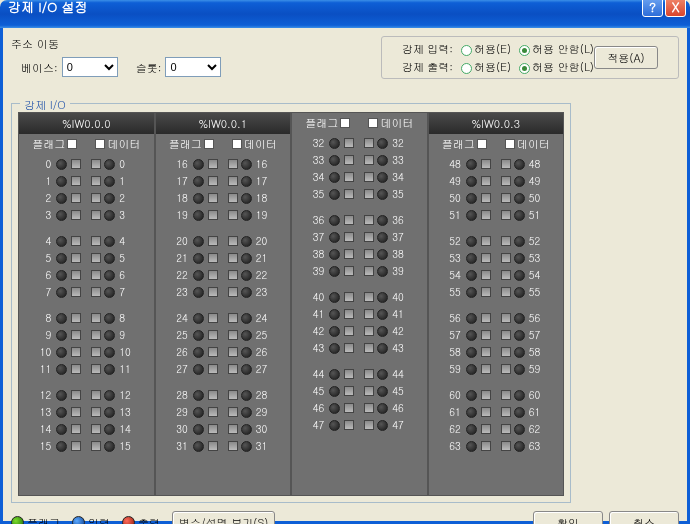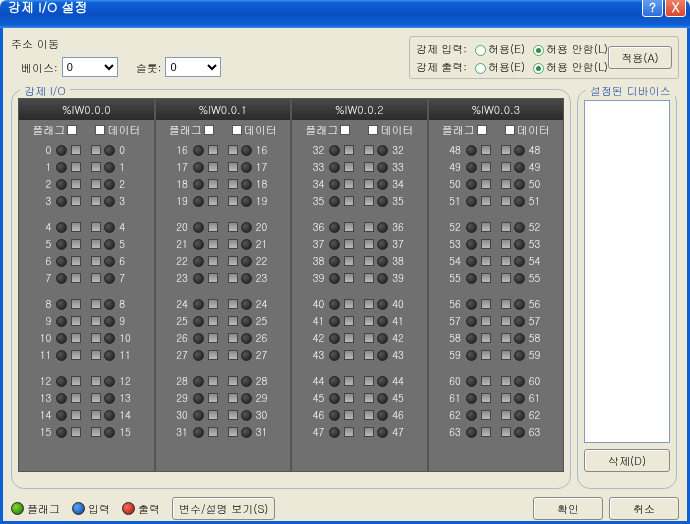--- a/index.html
+++ b/index.html
@@ -11,31 +11,31 @@
 .helpbtn { background: linear-gradient(to bottom, #6fa6f2, #2d6dd9); color: #fff; }
 .closebtn { background: linear-gradient(to bottom, #f28c6f, #d9452d); color: #fff; }
 
 .window-body { border: 3px solid #0e5fd6; border-top: none; height: 496px; background: #ece9d8; padding: 8px; position: relative; }
 
 .top-row { display: flex; align-items: flex-start; gap: 18px; margin-bottom: 4px; }
 .addr-move { flex: 0 0 auto; }
 .addr-move .label { margin-bottom: 6px; display: block; }
 .addr-move-row { display: flex; align-items: center; gap: 4px; padding-left: 10px; justify-content: space-between; }
 
-.force-opts { margin-left: auto; border: 1px solid #bbb; border-radius: 3px; padding: 4px 6px; background: #ece9d8; display: flex; align-items: center; }
+.force-opts { margin-left: auto; border: 1px solid #bbb; border-radius: 3px; padding: 4px 20px; background: #ece9d8; display: flex; align-items: center; }
 .force-grid { display: grid; grid-template-columns: auto auto auto; gap: 3px 8px; align-items: center; }
 .radio-lbl { display: flex; align-items: flex-end; gap: 2px; }
 .radio-dot { width: 11px; height: 11px; border: 1px solid #4a6; border-radius: 50%; display: inline-block; position: relative; background: #fff; }
 .radio-dot.on::after { content: ''; position: absolute; top: 2px; left: 2px; width: 5px; height: 5px; background: #3a8a3a; border-radius: 50%; }
 
 select.combo { width: 56px; height: 20px; font-size: 11px; background: #fff; border: 1px solid #7f9db9; }
 
 .main-row { display: flex; gap: 6px; }
 
-.fieldset { border: 1px solid #a8bcca; border-radius: 13px; padding: 8px 6px 16px 6px; position: relative; margin-top: 6px; }
+.fieldset { border: 1px solid #a8bcca; border-radius: 0; padding: 8px 6px 6px 6px; position: relative; margin-top: 20px; }
 .fieldset .legend { position: absolute; top: -7px; left: 8px; background: #ece9d8; padding: 0 4px; color: #1a4da8; }
 
 .io-fieldset { width: 560px; height: 400px; }
 .io-cols { display: flex; height: 100%; }
 .io-col { flex: 1; background: #707070; border: 1px solid #555; display: flex; flex-direction: column; }
 .io-col-hdr { background: linear-gradient(to bottom, #4a4a4a, #2a2a2a); color: #fff; text-align: center; padding: 3px 0; font-size: 11px; }
 .io-col-sub { background: #707070; color: #fff; display: flex; padding: 2px 4px; font-size: 11px; }
 .io-col-sub .half { flex: 1; display: flex; align-items: center; gap: 2px; justify-content: center; }
 .io-col-body { flex: 1; padding: 4px 2px; overflow: hidden; }
 .bitgrid { display: grid; grid-template-columns: repeat(4, auto 12px 10px) auto 12px; gap: 2px 3px; align-items: center; justify-content: center; row-gap: 3px; }
@@ -373,21 +373,20 @@
                 <span class="led"></span>
                 <span class="chk"></span>
                 <span></span>
                 <span class="chk"></span>
                 <span class="led"></span>
                 <span class="bitnum r">31</span>
               </div>
             </div>
           </div>
           <div class="io-col">
-            <div class="io-col-hdr">%IW0.0.2</div>
             <div class="io-col-sub">
               <span class="half">
                 <span>플래그</span>
                 <span class="hdr-chk"></span>
               </span>
               <span class="half">
                 <span class="hdr-chk"></span>
                 <span>데이터</span>
               </span>
             </div>
@@ -639,25 +638,20 @@
                 <span></span>
                 <span class="chk"></span>
                 <span class="led"></span>
                 <span class="bitnum r">63</span>
               </div>
             </div>
           </div>
         </div>
     </div>
 
-    <div class="fieldset dev-fieldset">
-      <span class="legend">설정된 디바이스</span>
-      <div class="dev-list"></div>
-      <button class="btn">삭제(D)</button>
-    </div>
   </div>
 
   <div class="bottom-row">
     <span class="legend-led">
         <span class="led green"></span>
         <span>플래그</span>
       </span>
     <span class="legend-led">
         <span class="led blue"></span>
         <span>입력</span>

